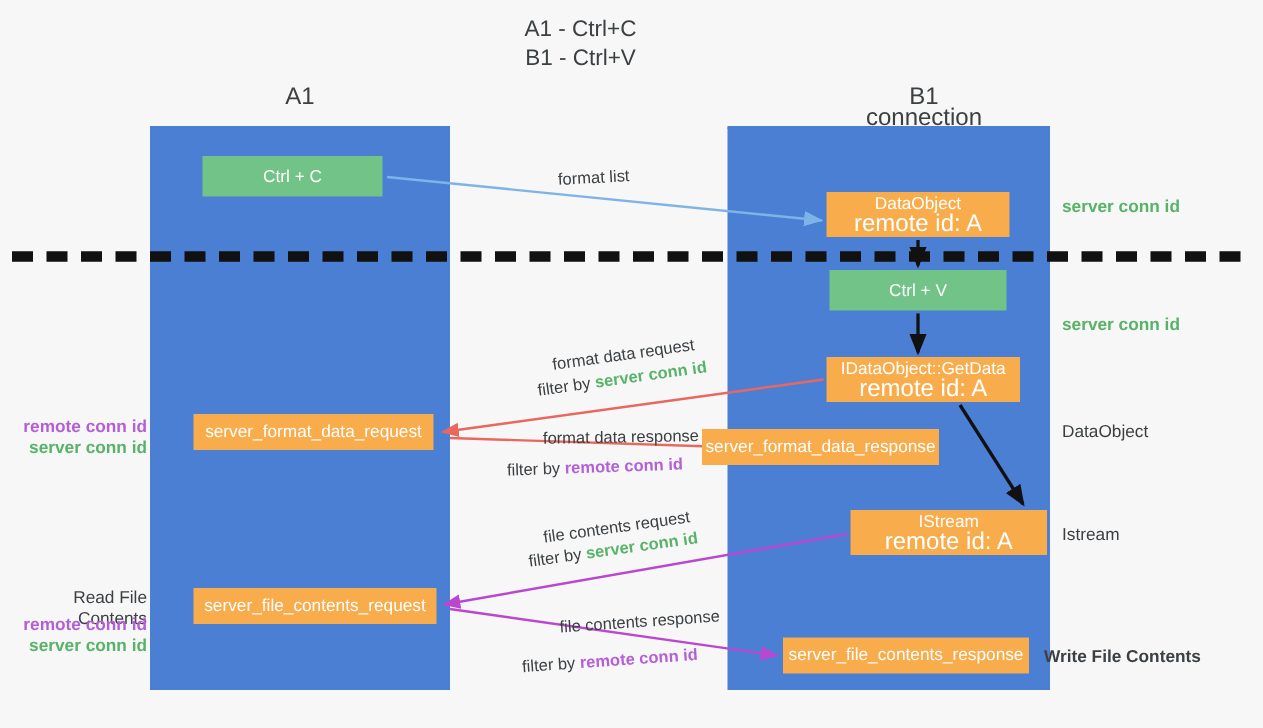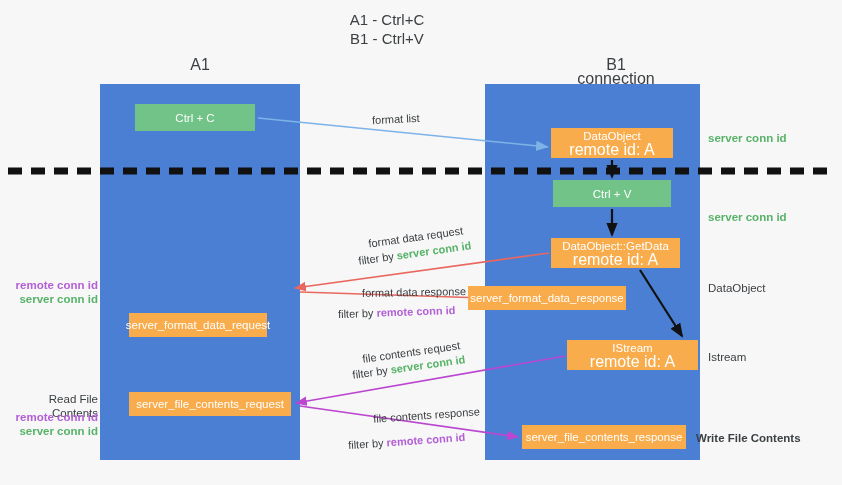--- a/index.html
+++ b/index.html
@@ -58,21 +58,21 @@
   }
   .box.green { background: #72c387; }
   .box.orange { background: #f8ac4c; }
   .box .l2 { font-size: 16px; }
 
   #box-ctrlc   { left: 135px; top: 104px; width: 120px; height: 27px; }
   #box-ctrlv   { left: 553px; top: 180px; width: 118px; height: 27px; }
   #box-idataobject { left: 551px; top: 128px; width: 122px; height: 30px; }
   #box-getdata { left: 551px; top: 238px; width: 129px; height: 30px; }
   #box-istream { left: 567px; top: 340px; width: 131px; height: 30px; }
-  #box-sfdreq  { left: 129px; top: 276px; width: 138px; height: 24px; margin-top: 37px; }
+  #box-sfdreq  { left: 129px; top: 276px; width: 160px; height: 24px; }
   #box-sfdresp { left: 468px; top: 286px; width: 158px; height: 24px; }
   #box-sfcreq  { left: 129px; top: 392px; width: 162px; height: 24px; }
   #box-sfcresp { left: 522px; top: 425px; width: 164px; height: 24px; }
 
   
   .side-label {
     font-size: 11.5px;
     line-height: 14px;
   }
   .lbl-server { color: #57b368; font-weight: bold; }
@@ -175,21 +175,21 @@
 <div class="abs box orange" id="box-idataobject">
   <span>DataObject</span>
   <span class="l2">remote id: A</span>
 </div>
 
 <div class="abs box green" id="box-ctrlv">
   <span>Ctrl + V</span>
 </div>
 
 <div class="abs box orange" id="box-getdata">
-  <span>DataObject::GetData</span>
+  <span>IDataObject::GetData</span>
   <span class="l2">remote id: A</span>
 </div>
 
 <div class="abs box orange" id="box-istream">
   <span>IStream</span>
   <span class="l2">remote id: A</span>
 </div>
 
 <div class="abs box orange" id="box-sfdreq">
   <span>server_format_data_request</span>

